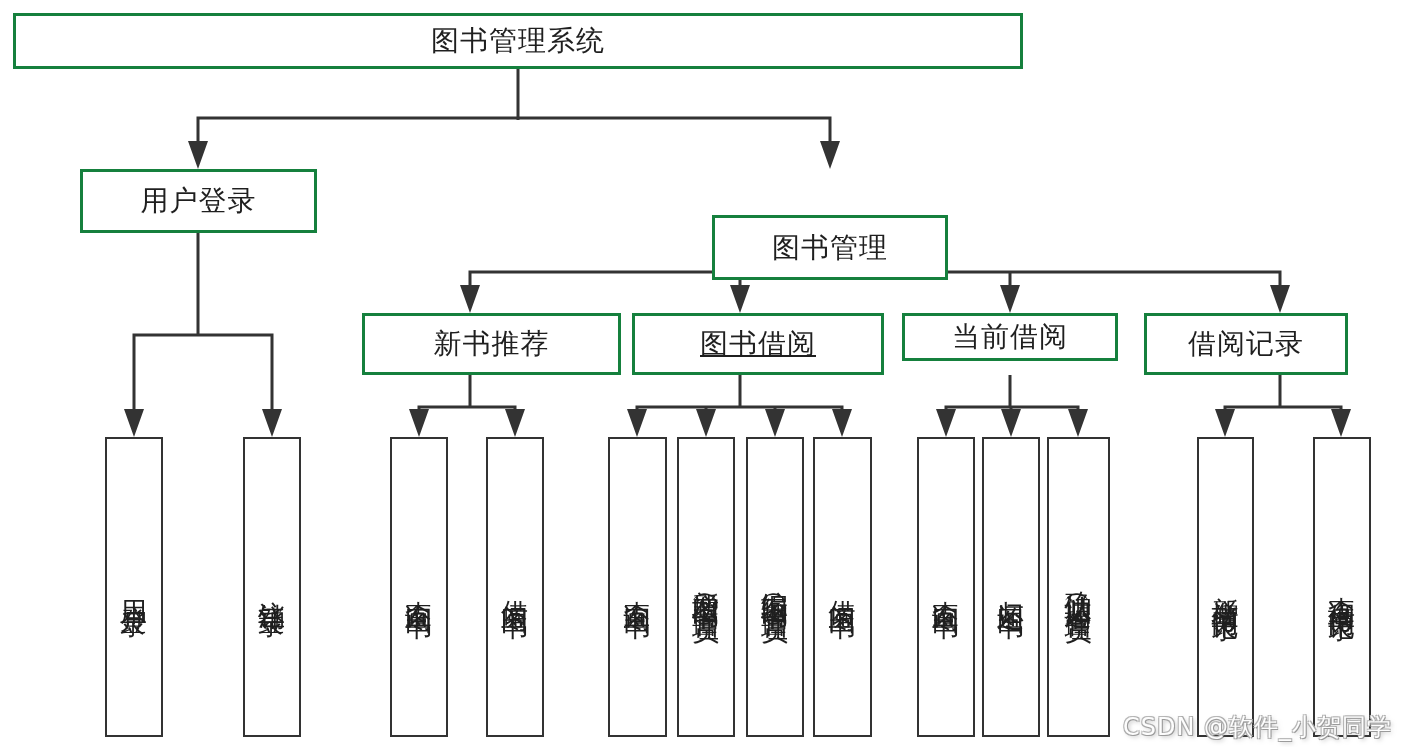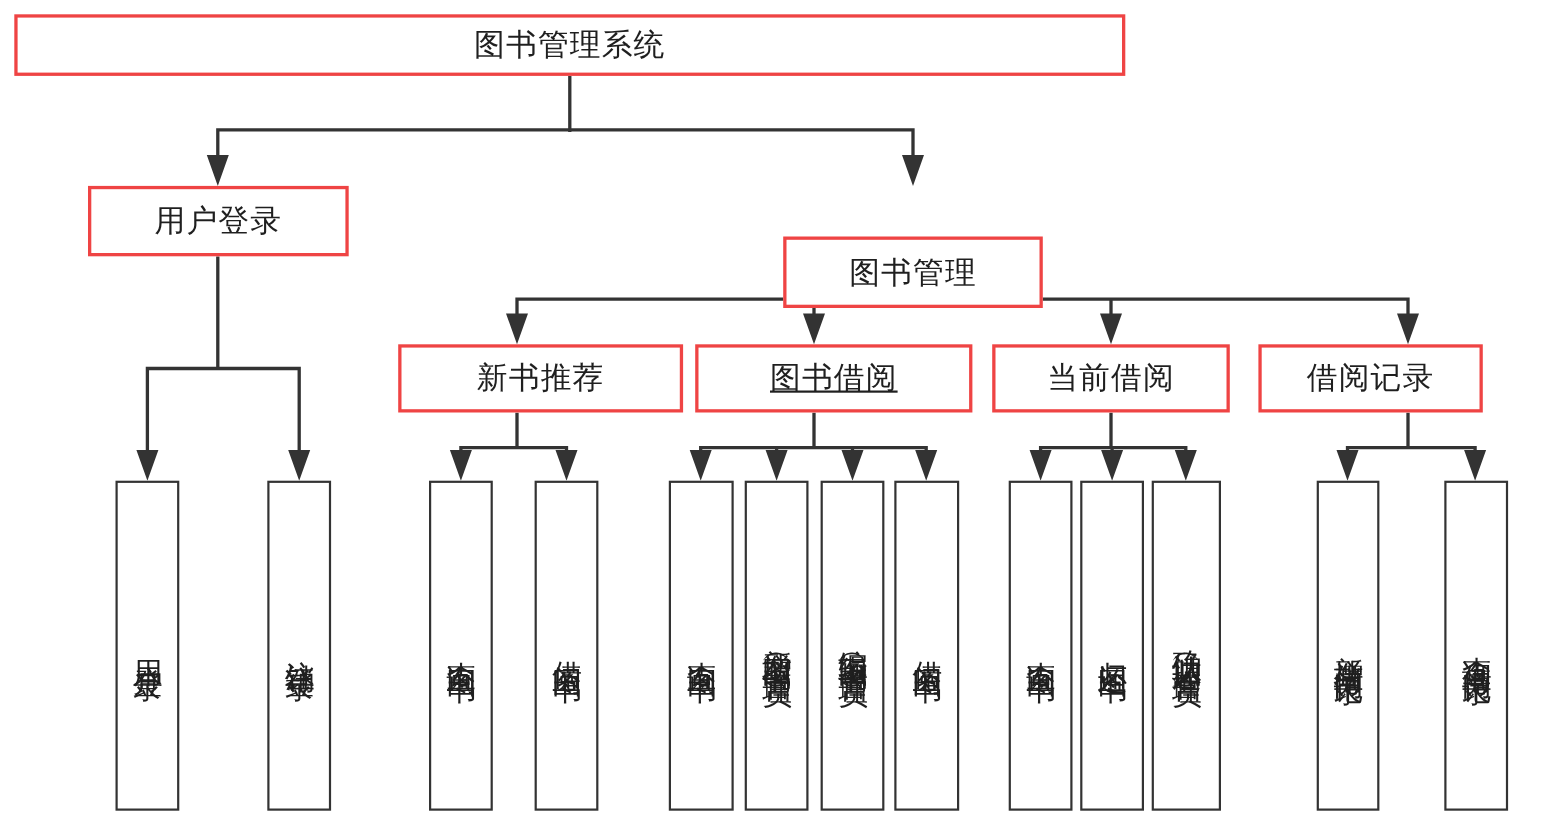--- a/index.html
+++ b/index.html
@@ -22,21 +22,21 @@
     z-index: 1;
   }
   .node {
     position: absolute;
     box-sizing: border-box;
     background: #ffffff;
     color: #1f1f1f;
     z-index: 2;
   }
   .hbox {
-    border: 3px solid #ef4444;
+    border: 3px solid #15803d;
     display: flex;
     align-items: center;
     justify-content: center;
     font-size: 28px;
     letter-spacing: 1px;
   }
   .leaf {
     border: 2px solid #333333;
     top: 437px;
     height: 300px;
@@ -49,21 +49,21 @@
     line-height: 1;
   }
   
   .n-root      { left: 13px;   top: 13px;  width: 1010px; height: 56px; }
   
   .n-user-login{ left: 80px;   top: 169px; width: 237px;  height: 64px; }
   .n-book-mgmt { left: 712px;  top: 169px; width: 236px;  height: 65px; margin-top: 46px; }
   
   .n-new-book  { left: 362px;  top: 313px; width: 259px;  height: 62px; }
   .n-borrow    { left: 632px;  top: 313px; width: 252px;  height: 62px; text-decoration: underline; }
-  .n-current   { left: 902px;  top: 313px; width: 216px;  height: 62px; }
+  .n-current   { left: 902px;  top: 313px; width: 216px;  height: 48px; }
   .n-records   { left: 1144px; top: 313px; width: 204px;  height: 62px; text-align: right; }
   
   .l-1  { left: 105px;  width: 58px; }
   .l-2  { left: 243px;  width: 58px; }
   .l-3  { left: 390px;  width: 58px; }
   .l-4  { left: 486px;  width: 58px; }
   .l-5  { left: 608px;  width: 59px; }
   .l-6  { left: 677px;  width: 58px; }
   .l-7  { left: 746px;  width: 58px; }
   .l-8  { left: 813px;  width: 59px; }
@@ -174,14 +174,15 @@
   <div class="node leaf l-7">编辑图书（管理员）</div>
   <div class="node leaf l-8">借阅图书</div>
 
   <div class="node leaf l-9">查询图书</div>
   <div class="node leaf l-10">归还图书</div>
   <div class="node leaf l-11">确认归还（管理员）</div>
 
   <div class="node leaf l-12">新增借阅记录</div>
   <div class="node leaf l-13">查询借阅记录</div>
 
+  <div class="watermark">CSDN @软件_小贺同学</div>
 
 </div>
 
 </body></html>

